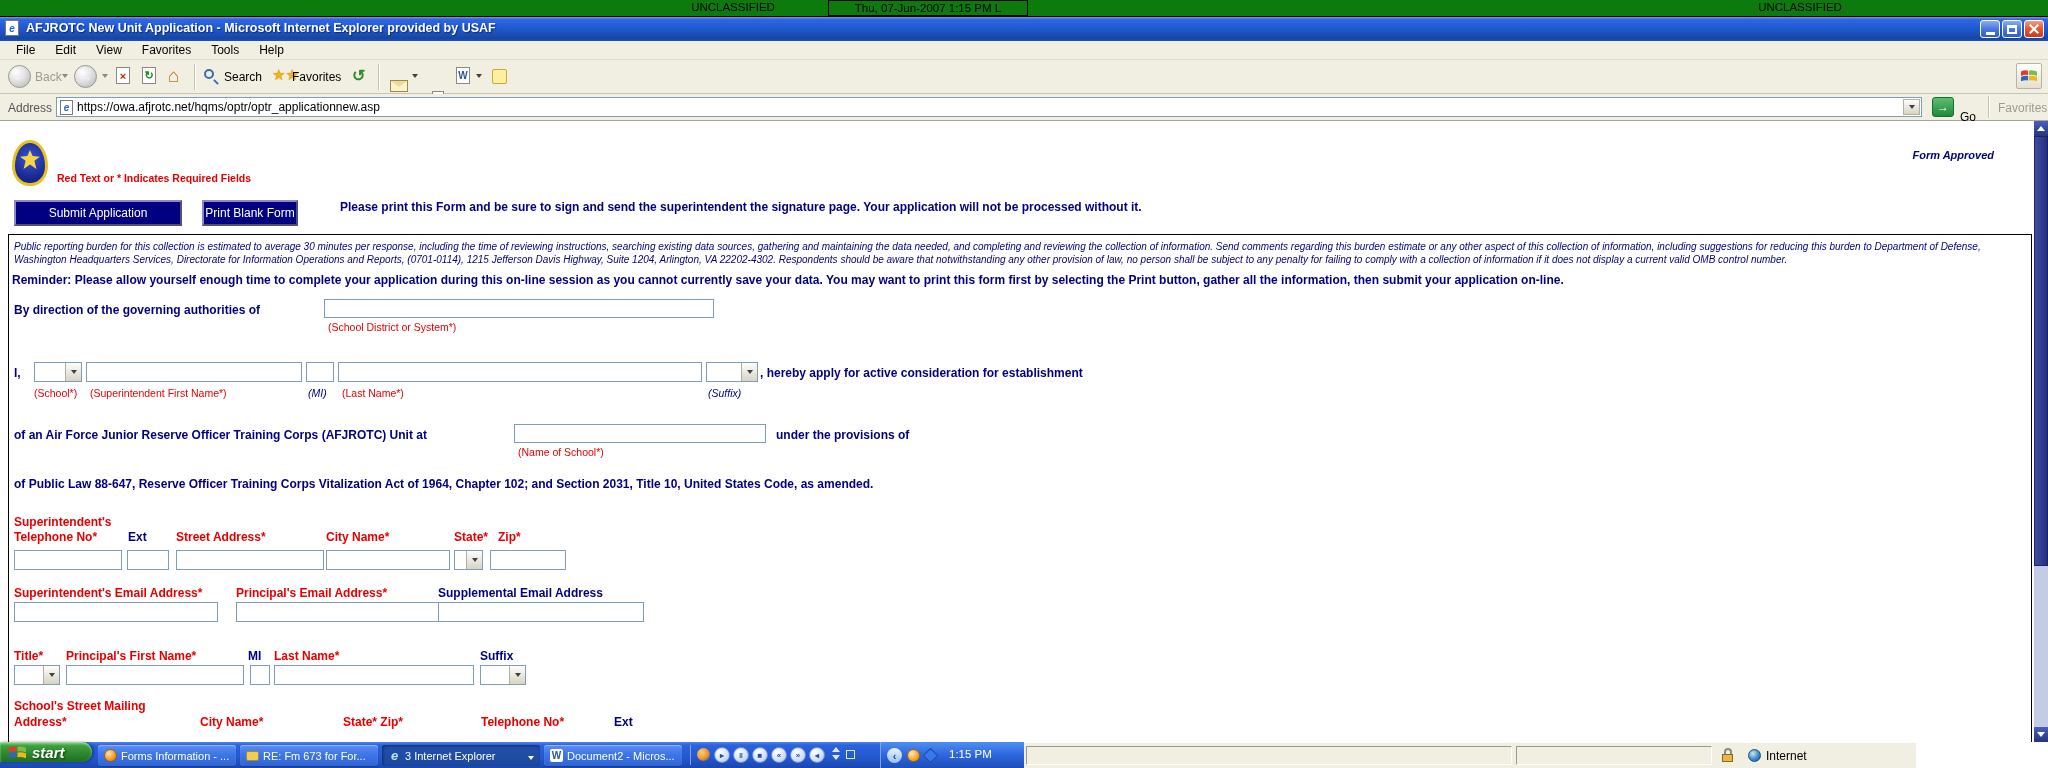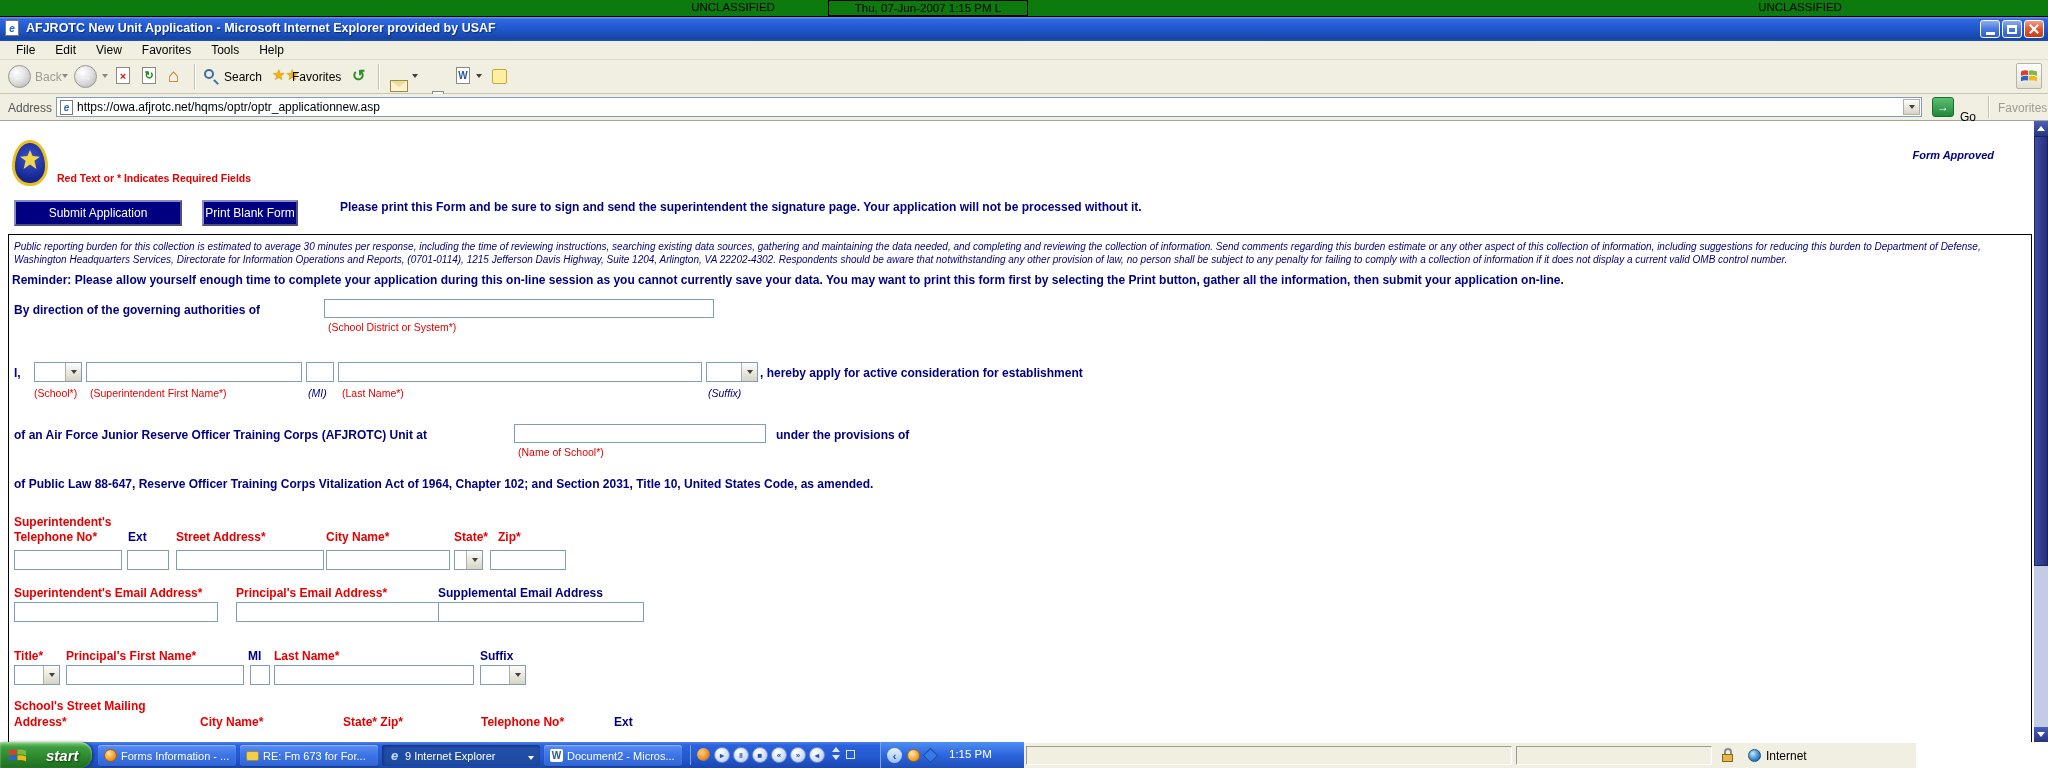--- a/index.html
+++ b/index.html
@@ -126,24 +126,24 @@
   .spanel { position:absolute; top:3px; height:19px; border:1px solid; border-color:#9D9A88 #FFF #FFF #9D9A88; }
   .lockw { position:absolute; left:698px; top:5px; width:12px; }
   .shackle { width:8px; height:6px; border:2px solid #8A8A8A; border-bottom:none; border-radius:4px 4px 0 0; margin:0 auto; }
   .lockbody { width:11px; height:8px; background:#E8B64C; border:1px solid #8A6914; }
   .globe { position:absolute; left:724px; top:6px; width:13px; height:13px; border-radius:50%;
     background:radial-gradient(circle at 35% 32%,#C2EAF8,#3A86C8 58%,#1A5A9A); border:1px solid #14507E; }
 
   
   .taskbar { position:absolute; left:0; top:742px; width:1024px; height:26px;
     background:linear-gradient(180deg,#4E82EE 0%,#2B62DE 12%,#2458CE 60%,#1A47AE 100%); }
-  .start { position:absolute; left:0; top:0; width:92px; height:26px;
+  .start { position:absolute; left:0; top:0; width:92px; height:20px;
     background:linear-gradient(180deg,#7CCB7C 0%,#3E9E3E 20%,#2E8A2E 55%,#1E6E1E 100%);
     border-radius:0 12px 12px 0; box-shadow:inset 0 1px 2px #A8E0A8, 2px 0 3px rgba(0,0,0,.35);
-    display:flex; align-items:center; gap:19px; padding-left:8px;
+    display:flex; align-items:center; gap:5px; padding-left:8px;
     color:#fff; font-style:italic; font-weight:bold; font-size:15px; text-shadow:1px 1px 2px #0A3A0A; }
   .task { position:absolute; top:3px; height:21px; border-radius:3px;
     background:linear-gradient(180deg,#5B8EF0 0%,#3E75E8 45%,#3064D2 100%);
     box-shadow:inset 0 1px 1px #8FB4F8, 0 1px 1px #1A3E8C;
     color:#fff; font-size:11px; display:flex; align-items:center; gap:4px; padding:0 6px;
     white-space:nowrap; overflow:hidden; }
   .task.active { background:linear-gradient(180deg,#2350A8 0%,#1C48A0 100%); box-shadow:inset 1px 1px 3px #102C6E; }
   .tico { width:13px; height:13px; border-radius:50%; flex:0 0 auto; }
   .tico.clockor { background:radial-gradient(circle at 35% 32%,#FFE0A0,#E88E18 70%); border:1px solid #A85F00; }
   .tico.envy { border-radius:2px; height:10px; background:#F3CE4E; border:1px solid #9A8B4C; }
@@ -397,21 +397,21 @@
     <div class="task" style="left:98px;width:138px;">
       <span class="tico clockor"></span>
       <span>Forms Information - ...</span>
     </div>
     <div class="task" style="left:240px;width:138px;">
       <span class="tico envy"></span>
       <span>RE: Fm 673 for For...</span>
     </div>
     <div class="task active" style="left:382px;width:158px;">
       <span class="tico iee">e</span>
-      <span>9 Internet Explorer</span>
+      <span>3 Internet Explorer</span>
       <span style="margin-left:auto;"><span class="car" style="border-top-color:#fff;display:inline-block;"></span></span>
     </div>
     <div class="task" style="left:544px;width:138px;">
       <span class="tico wrd">W</span>
       <span>Document2 - Micros...</span>
     </div>
 
     <div class="abs" style="left:690px;top:3px;width:1px;height:20px;background:#7AA2F2;"></div>
     <div class="abs" style="left:697px;top:6px;width:13px;height:13px;border-radius:50%;background:radial-gradient(circle at 35% 35%,#FFD080,#F09020 55%,#3858C8 90%);"></div>
     <div class="wmpbtn" style="left:714px;">

